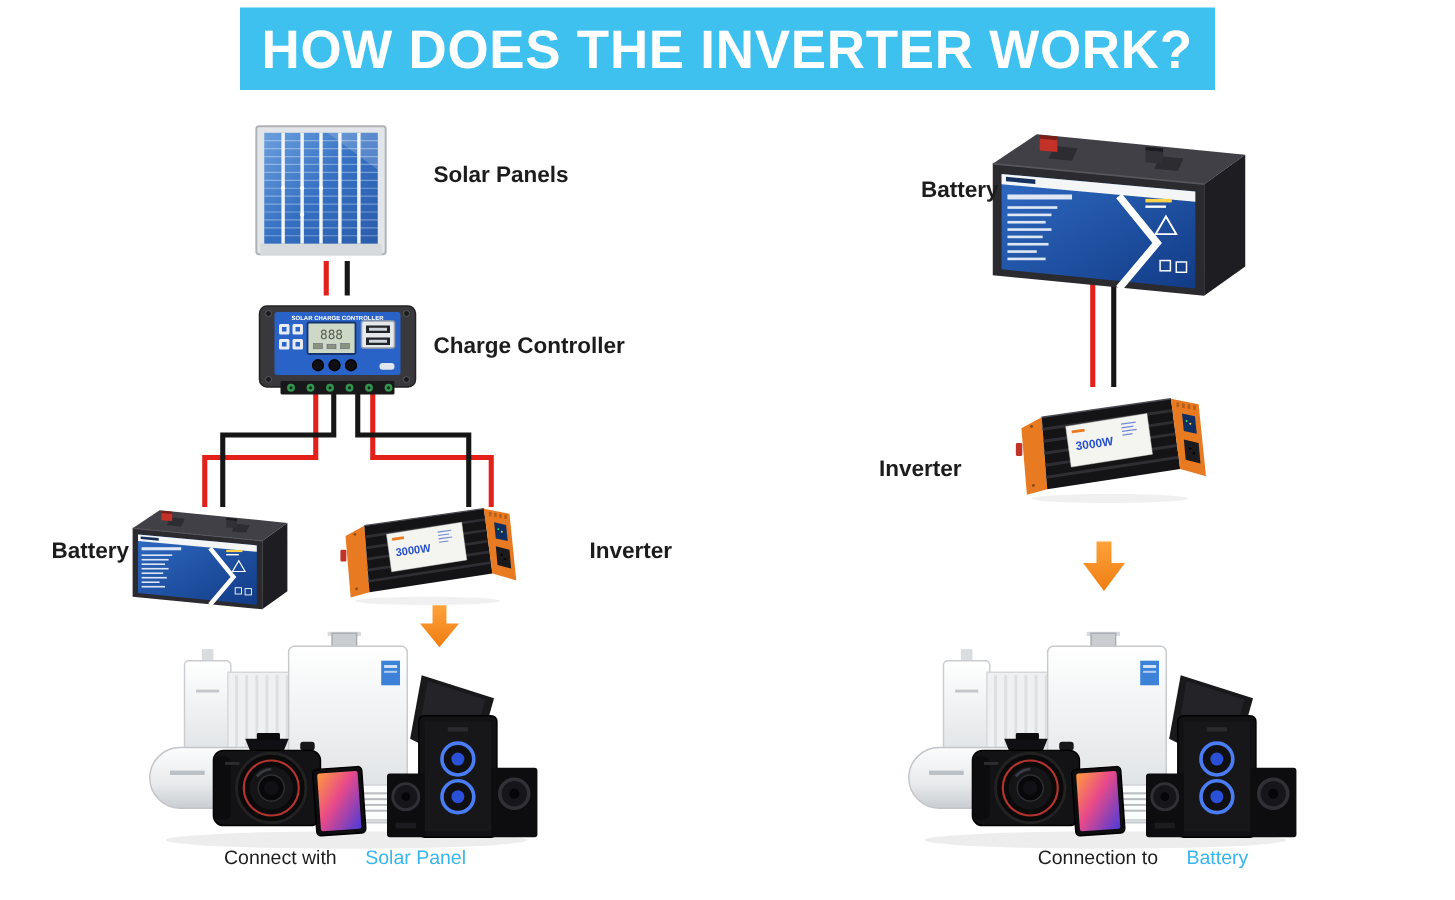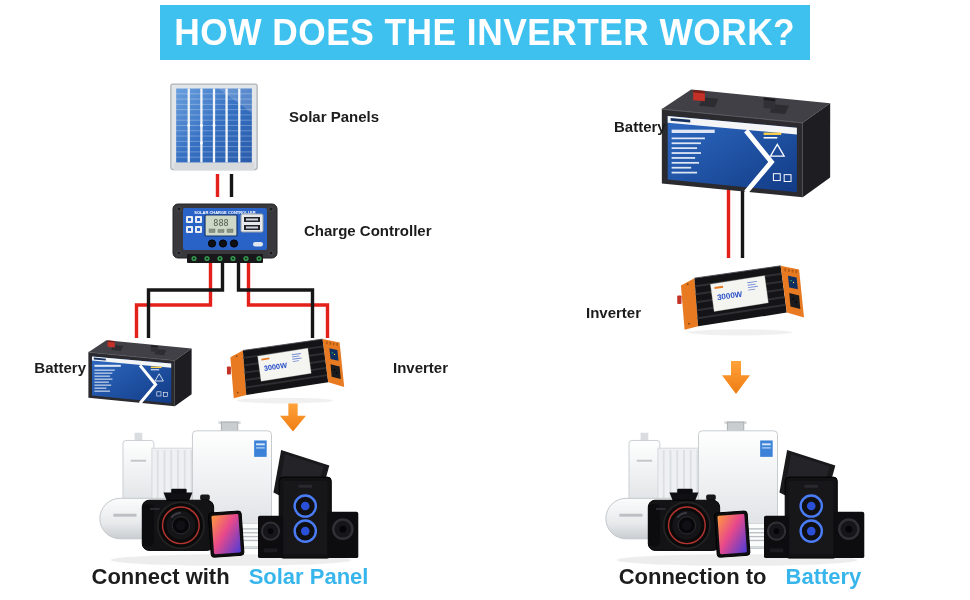--- a/index.html
+++ b/index.html
@@ -4,21 +4,21 @@
 <style>
   html,body{margin:0;padding:0;background:#ffffff;}
   #canvas{position:relative;width:970px;height:600px;background:#ffffff;overflow:hidden;
           font-family:"Liberation Sans",sans-serif;}
   .abs{position:absolute;}
   .banner{left:160px;top:5px;width:650px;height:55px;background:var(--banner_bg,#3fc1f0);
           display:flex;align-items:center;justify-content:center;}
   .banner span{color:#fff;font-size:36px;font-weight:700;letter-spacing:.5px;white-space:nowrap;
           transform:scaleX(.98);}
   .lbl{font-size:15px;font-weight:700;color:#1c1c1c;white-space:nowrap;line-height:16px;}
-  .caption{display:flex;gap:6px;justify-content:center;font-size:22px;font-weight:700;white-space:nowrap;align-items:flex-end;}
+  .caption{display:flex;gap:6px;justify-content:center;font-size:13px;font-weight:400;white-space:nowrap;align-items:flex-end;}
   .caption .pre{color:#1d1d1d;}
   .caption .hl{color:var(--highlight,#38b6ec);margin-left:13px;}
   svg{display:block;overflow:visible;}
   .wr{fill:none;stroke:var(--wire_red,#e3211a);stroke-width:3.4;}
   .wb{fill:none;stroke:var(--wire_black,#161616);stroke-width:3.4;}
 </style>
 </head>
 <body>
 
 <div id="canvas">
@@ -305,21 +305,21 @@
   </svg>
 
   <svg class="abs" style="left:170px;top:83px;width:88px;height:92px" viewBox="0 0 100 104">
       <use href="#solar-def"></use>
     </svg>
   <div class="abs lbl" style="left:289px;top:109px">Solar Panels</div>
 
   <svg class="abs" style="left:171px;top:198px;width:108px;height:66px" viewBox="0 0 108 66">
       <use href="#controller-def"></use>
     </svg>
-  <div class="abs lbl" style="left:304px;top:223px">Charge Controller</div>
+  <div class="abs lbl" style="left:289px;top:223px">Charge Controller</div>
 
   <svg class="abs" style="left:80px;top:327px;width:120px;height:84px" viewBox="0 0 200 140">
       <use href="#battery-def"></use>
     </svg>
   <div class="abs lbl" style="left:24px;top:360px;width:62px;text-align:right">Battery</div>
 
   <svg class="abs" style="left:222px;top:330px;width:126px;height:74px" viewBox="0 0 220 130">
       <use href="#inverter-def"></use>
     </svg>
   <div class="abs lbl" style="left:393px;top:360px">Inverter</div>
@@ -348,18 +348,18 @@
   <div class="abs lbl" style="left:586px;top:305px">Inverter</div>
 
   <svg class="abs" style="left:602px;top:421px;width:270px;height:145px" viewBox="0 0 280 150">
       <use href="#appliances-def"></use>
     </svg>
 
   <svg class="abs" style="left:722px;top:361px;width:28px;height:33px" viewBox="0 0 28 30" preserveAspectRatio="none">
       <use href="#arrow-def"></use>
     </svg>
 
-  <div class="abs caption" style="left:566px;top:564px;width:348px">
+  <div class="abs caption" style="left:588px;top:564px;width:348px">
     <span class="pre">Connection to</span>
     <span class="hl">Battery</span>
   </div>
 
 </div>
 
 </body></html>

